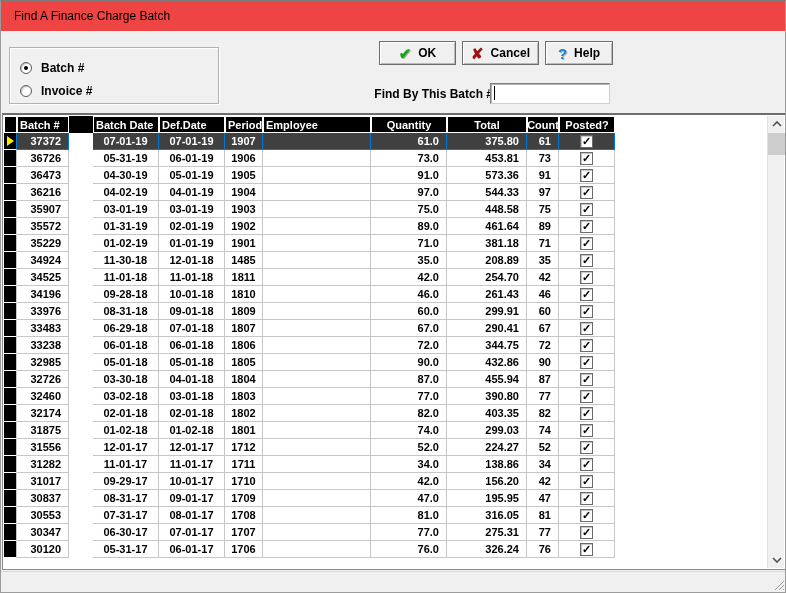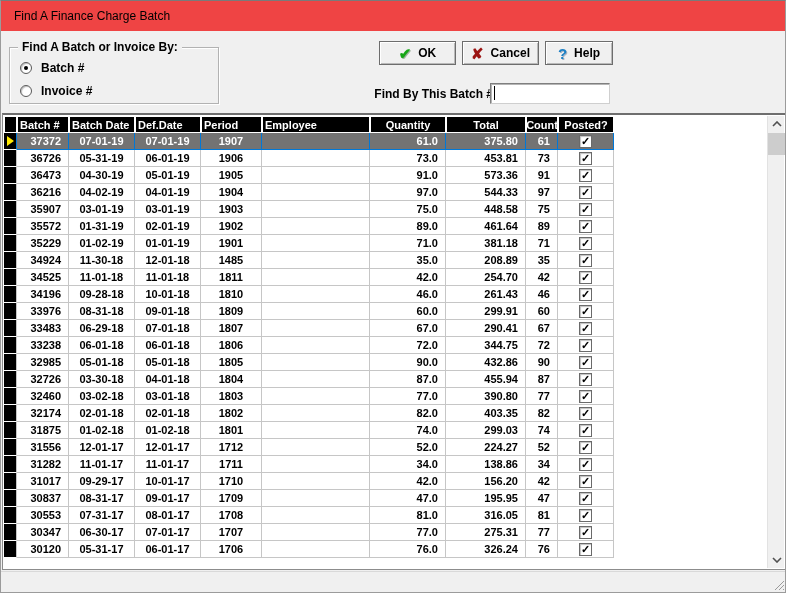--- a/index.html
+++ b/index.html
@@ -91,22 +91,22 @@
   .table-shell {
     position: absolute; left: 1px; top: 112px; width: 784px; height: 457px;
     background: #ffffff;
     border: 1px solid #8c8c8c;
     border-top-width: 2px; border-top-color: #6e6e6e;
   }
   .grid { position: absolute; left: 1px; top: 1px; width: 587px; }
   .grid-row, .grid-header { display: flex; height: 17px; }
 
   
-  .c0 { width: 13px; } .c1 { width: 52px; } .c2 { width: 66px; }
-  .c3 { width: 66px; } .c4 { width: 61px; } .c5 { width: 108px; }
+  .c0 { width: 13px; } .c1 { width: 52px; } .c2 { width: 66px; margin-left: 24px; }
+  .c3 { width: 66px; } .c4 { width: 38px; } .c5 { width: 108px; }
   .c6 { width: 76px; } .c7 { width: 80px; } .c8 { width: 32px; }
   .c9 { width: 56px; text-align: right; }
 
   .grid-header { background: #000; }
   .hcell {
     background: #000; color: #fff;
     border: 1px solid #fff;
     font-size: 11px; font-weight: bold;
     display: flex; align-items: center; justify-content: center;
     overflow: hidden; white-space: nowrap;
@@ -119,21 +119,21 @@
     font-size: 11px; font-weight: bold; color: #000;
     display: flex; align-items: center;
     overflow: hidden; white-space: nowrap;
     background: #fff; flex: 0 0 auto;
   }
   .cell.num { justify-content: flex-end; padding-right: 7px; }
   .cell.ctr { justify-content: center; }
   .cell.chk { justify-content: center; }
   .cell.ind { background: #000; border-bottom: 1px solid #fff; justify-content: center; }
 
-  .grid-row.selected .cell { background: #737373; color: #fff; border-right-color: #0078d7; border-bottom-color: #0078d7; }
+  .grid-row.selected .cell { background: #404040; color: #fff; border-right-color: #0078d7; border-bottom-color: #0078d7; }
   .grid-row.selected .cell.ind { background: #000; border-bottom-color: #fff; }
 
   .arrow {
     display: none;
     width: 0; height: 0;
     border-left: 7px solid #ffe900;
     border-top: 5px solid transparent;
     border-bottom: 5px solid transparent;
     filter: drop-shadow(0 0 1px #000);
   }
@@ -172,21 +172,20 @@
 </head>
 <body>
 
 <div class="window">
 
   <div class="titlebar">
     <span class="title">Find A Finance Charge Batch</span>
   </div>
 
   <div class="groupbox">
-    <span class="caption">Find A Batch or Invoice By:</span>
     <div class="radio-row r0 selected">
       <span class="radio-circle"></span>
       <span class="radio-label">Batch #</span>
     </div>
     <div class="radio-row r1">
       <span class="radio-circle"></span>
       <span class="radio-label">Invoice #</span>
     </div>
   </div>
 

